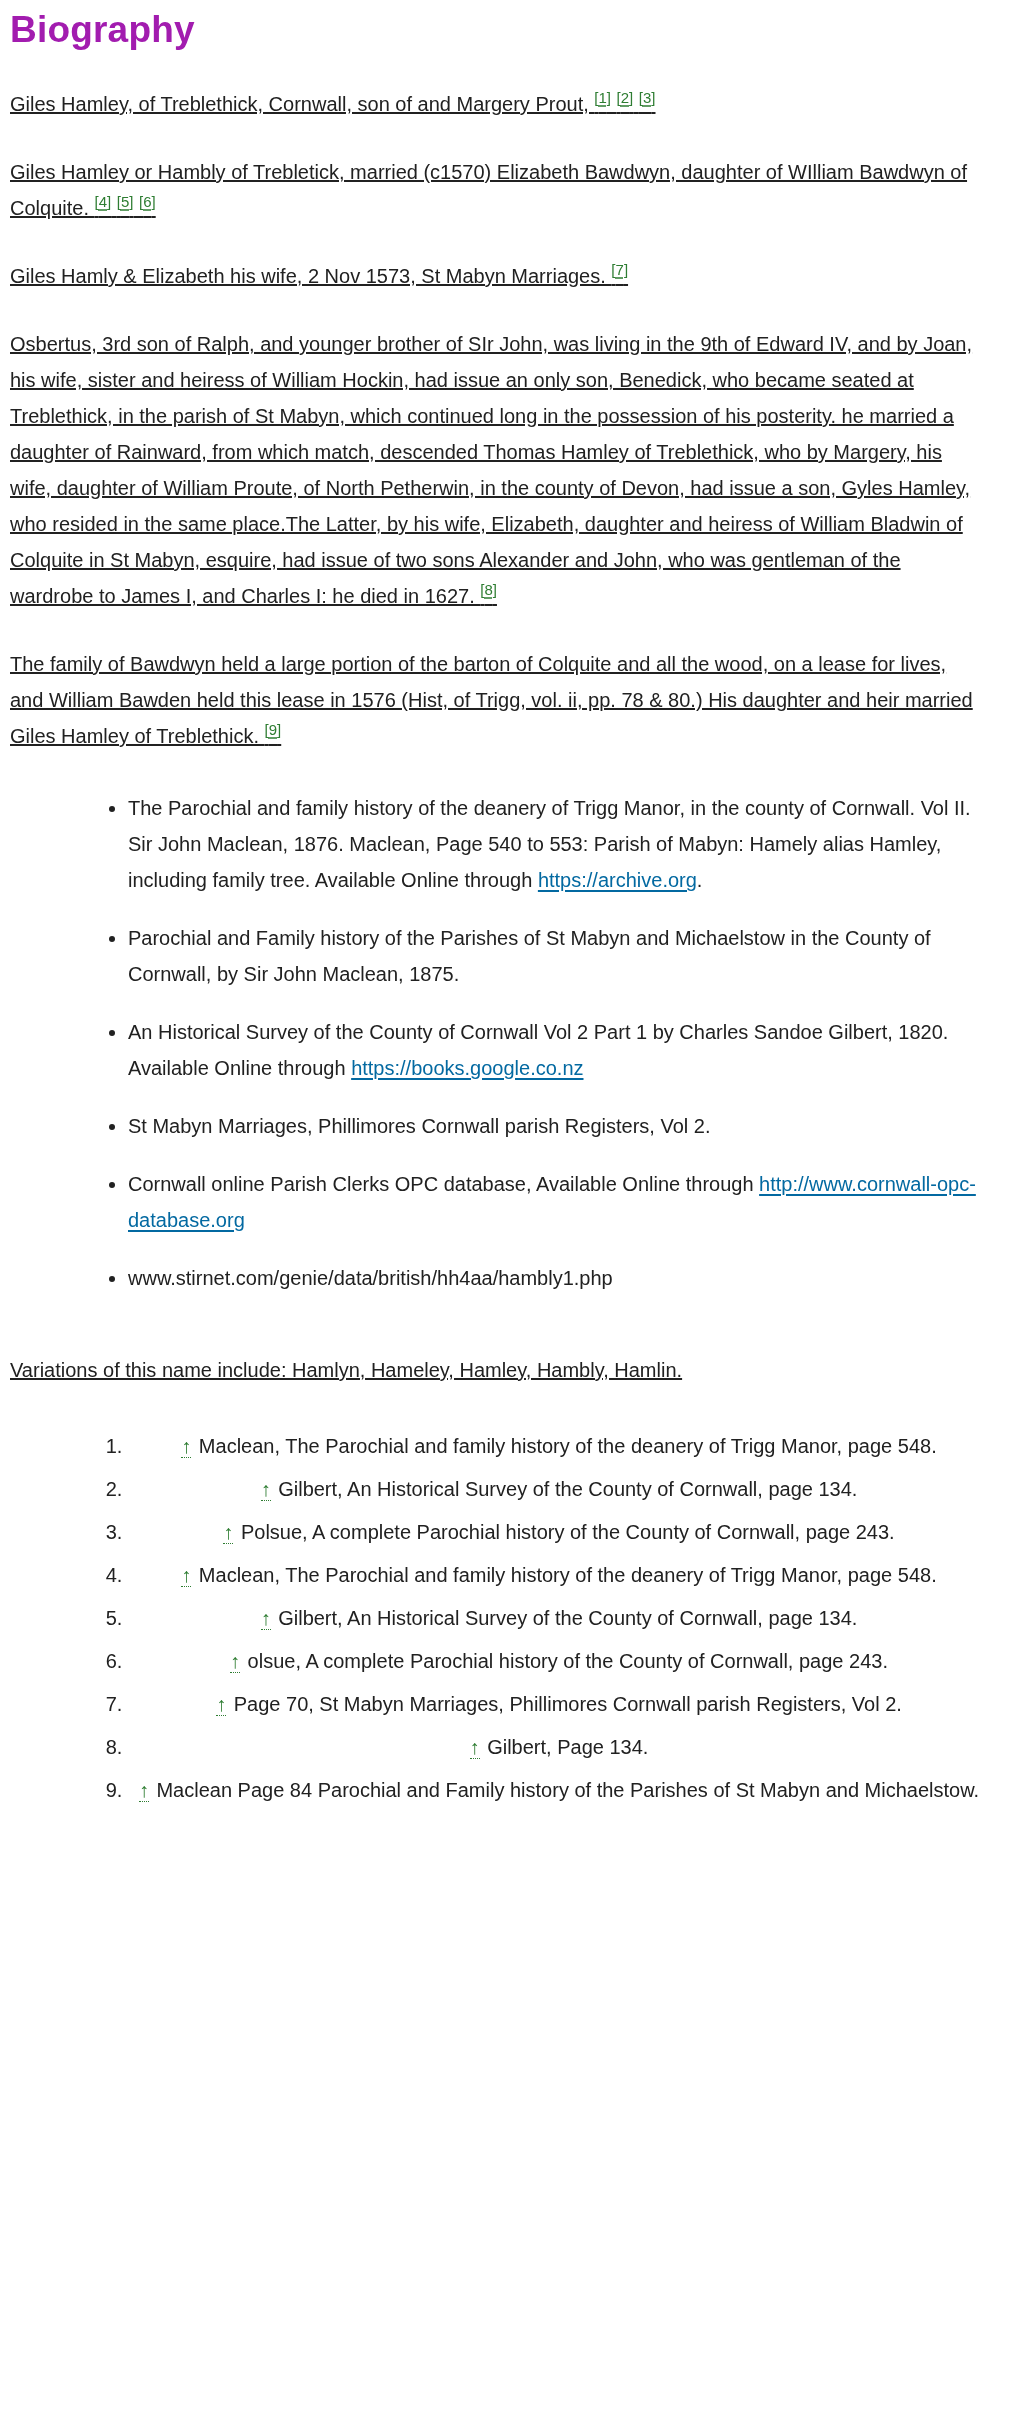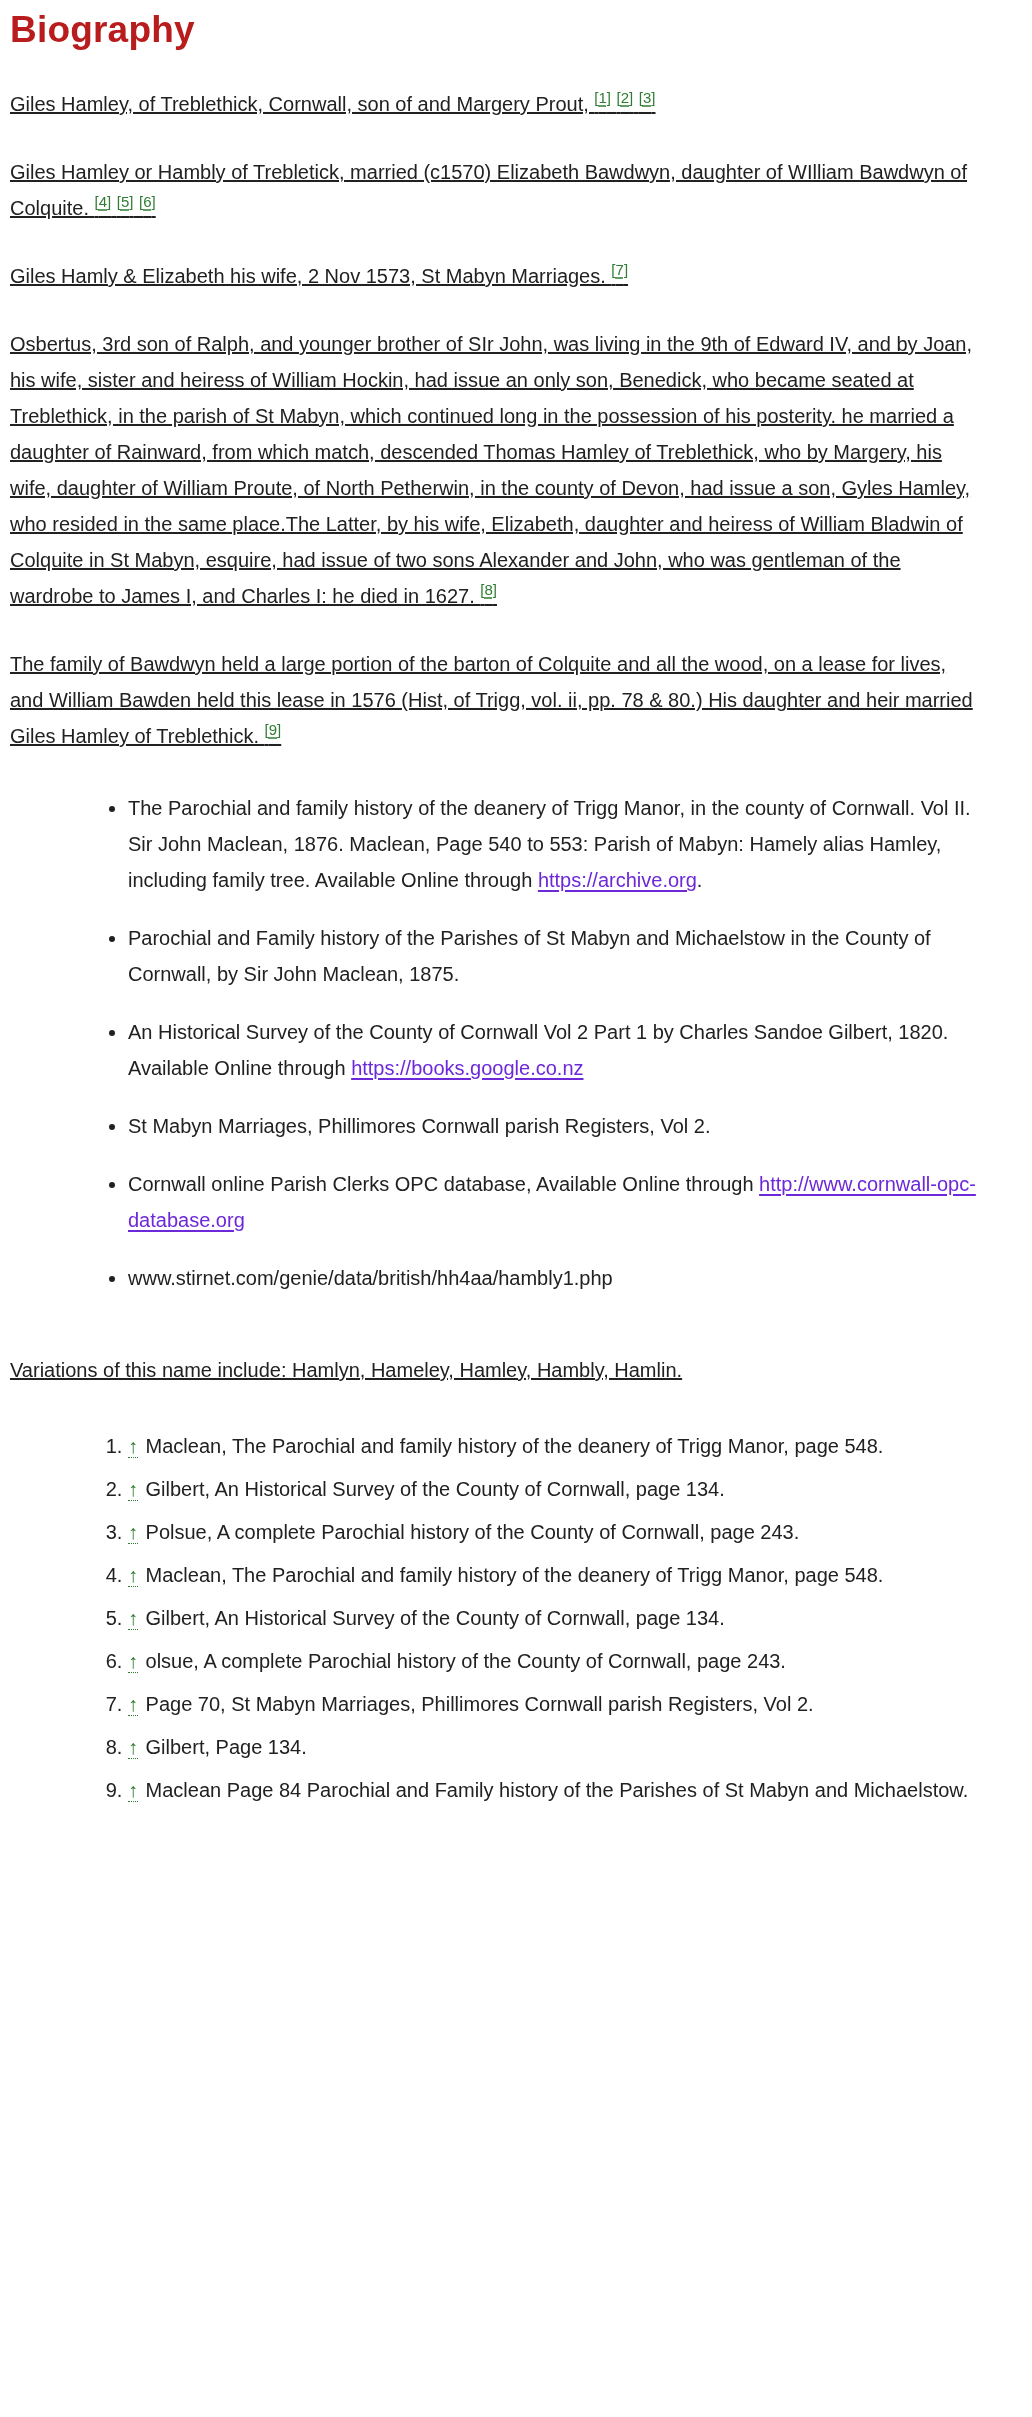--- a/index.html
+++ b/index.html
@@ -13,21 +13,21 @@
     color: #212121;
     -webkit-font-smoothing: antialiased;
   }
   .page {
     padding: 2px 42px 90px 10px;
   }
   h2.section-heading {
     font-size: 37px;
     line-height: 1.3;
     font-weight: 700;
-    color: #b91c1c;
+    color: #a21caf;
     margin: 46px 0 14px 0;
     letter-spacing: 0.2px;
   }
   h2.section-heading.first {
     margin-top: 4px;
   }
   p, li {
     font-size: 20px;
     line-height: 36px;
   }
@@ -45,26 +45,27 @@
     max-width: 970px;
     list-style: disc;
   }
   ul.sources-list > li {
     margin-bottom: 22px;
   }
   ol.footnotes-list {
     margin: 30px 0 0 0;
     padding-left: 118px;
     max-width: 975px;
+    text-align: center;
   }
   ol.footnotes-list > li {
     margin-bottom: 7px;
   }
   a.green-link {
-    color: #6d28d9;
+    color: #0369a1;
     text-decoration: underline;
     text-underline-offset: 3px;
     cursor: pointer;
   }
   sup.ref {
     font-size: 15px;
     line-height: 0;
     color: #2e7d32;
     white-space: nowrap;
   }

